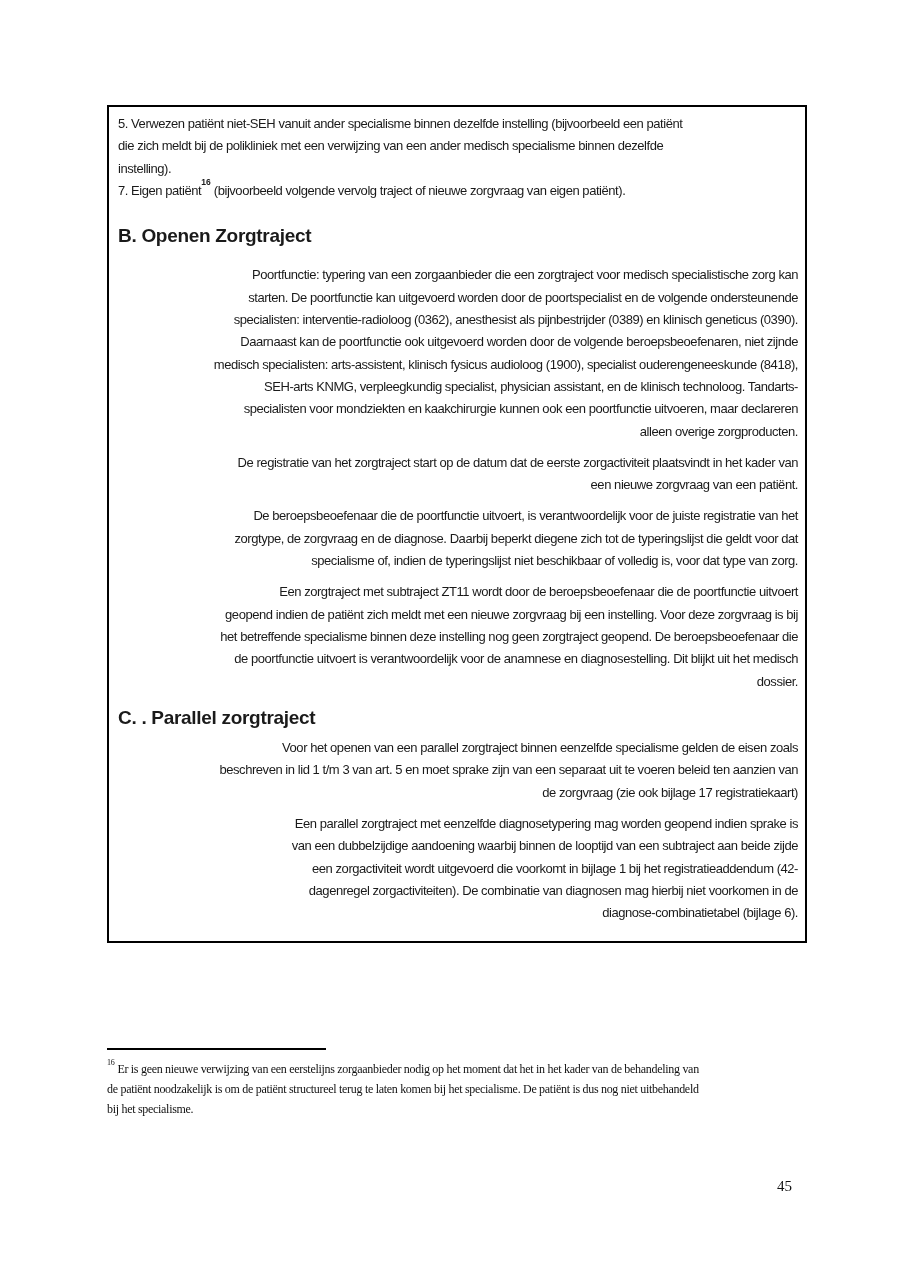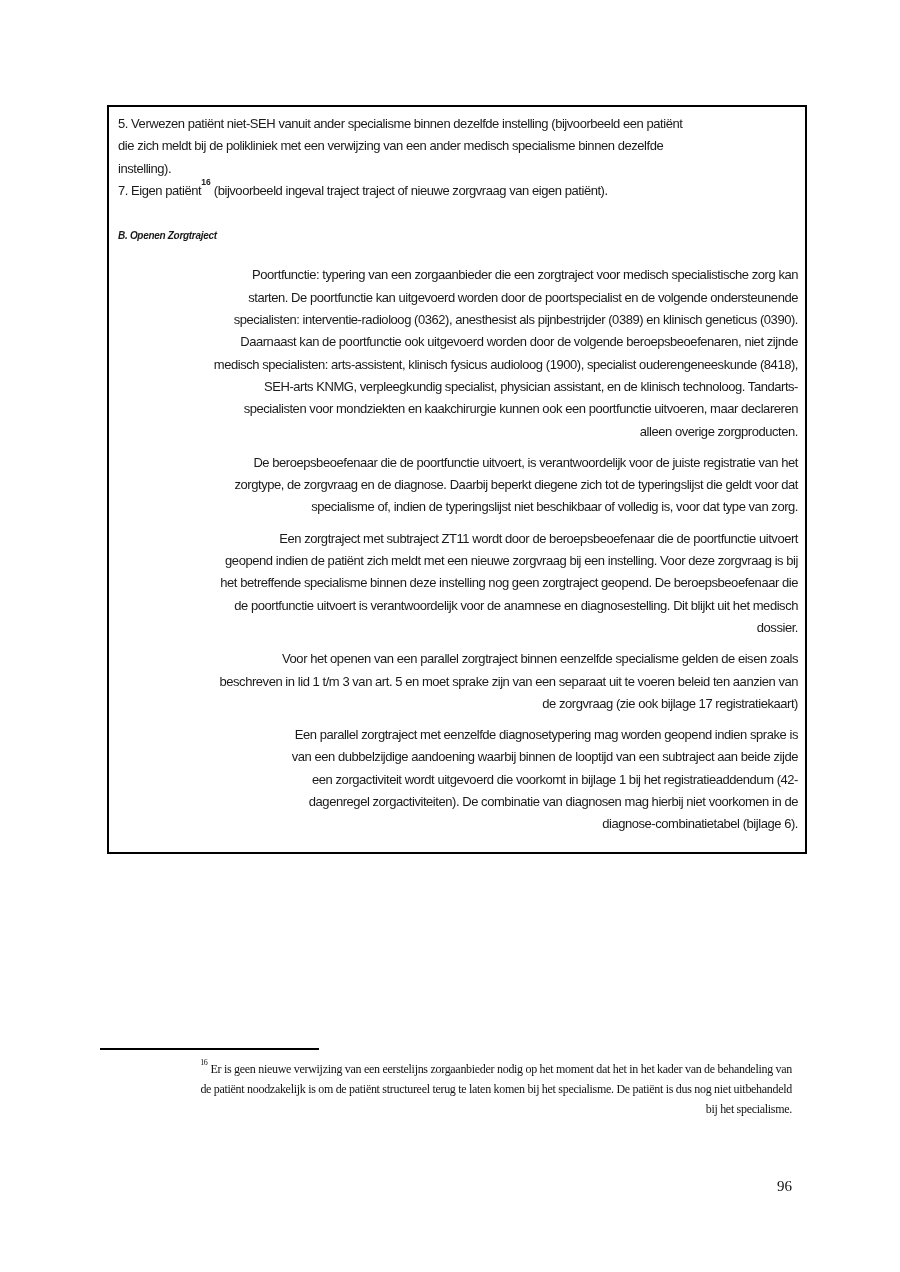--- a/index.html
+++ b/index.html
@@ -3,78 +3,81 @@
 <meta charset="utf-8">
 <style>
   html,body{margin:0;padding:0;background:#ffffff;}
   .page{position:relative;width:900px;height:1272px;background:#ffffff;
         font-family:"Liberation Sans",sans-serif;color:#1a1a1a;overflow:hidden;}
   .content-box{position:absolute;left:107px;top:105px;width:680px;
         border:2px solid #000000;padding:6px 7px 8px 9px;
         font-size:13px;line-height:22.3px;letter-spacing:-0.45px;}
   .pre{white-space:pre-line;}
   .item{margin:0;}
-  .heading{font-style:italic;font-weight:bold;font-size:10px;letter-spacing:-0.3px;}
+  .heading{font-weight:bold;font-size:19px;letter-spacing:-0.3px;}
   .hb{margin:23px 0 17px 0;}
   .hc{margin:14px 0 8px 0;}
   .para{margin:0 0 9px 0;text-align:right;}
   .para.last{margin-bottom:8px;}
   .bsup{font-size:8.5px;font-weight:bold;letter-spacing:0;position:relative;top:-4.5px;line-height:0;}
-  .footnotes{position:absolute;left:100px;top:1048px;width:692px;
+  .footnotes{position:absolute;left:107px;top:1048px;width:692px;
         font-family:"Liberation Serif",serif;font-size:12px;line-height:20px;
-        letter-spacing:-0.3px;color:#111111;text-align:right;}
+        letter-spacing:-0.3px;color:#111111;}
   .fn-rule{width:219px;height:2px;background:#000000;margin:0 0 9px 0;}
   .fn{margin:0 0 9px 0;}
   .fn sup{font-size:8px;position:relative;top:-3.5px;margin-right:3px;line-height:0;}
   .page-number{position:absolute;top:1178px;right:108px;
         font-family:"Liberation Serif",serif;font-size:15px;color:#111111;}
 </style>
 </head>
 <body>
 
 <div class="page">
 
   <div class="content-box">
     <p class="item pre">5. Verwezen patiënt niet-SEH vanuit ander specialisme binnen dezelfde instelling (bijvoorbeeld een patiënt
 die zich meldt bij de polikliniek met een verwijzing van een ander medisch specialisme binnen dezelfde
 instelling).</p>
-    <p class="item"><span class="pre">7. Eigen patiënt</span><sup class="bsup">16</sup><span class="pre"> (bijvoorbeeld ingeval traject traject of nieuwe zorgvraag van eigen patiënt).</span></p>
+    <p class="item"><span class="pre">7. Eigen patiënt</span><sup class="bsup">16</sup><span class="pre"> (bijvoorbeeld volgende vervolg traject of nieuwe zorgvraag van eigen patiënt).</span></p>
 
     <h3 class="heading hb pre">B. Openen Zorgtraject</h3>
 
     <p class="para pre">Poortfunctie: typering van een zorgaanbieder die een zorgtraject voor medisch specialistische zorg kan
 starten. De poortfunctie kan uitgevoerd worden door de poortspecialist en de volgende ondersteunende
 specialisten: interventie-radioloog (0362), anesthesist als pijnbestrijder (0389) en klinisch geneticus (0390).
 Daarnaast kan de poortfunctie ook uitgevoerd worden door de volgende beroepsbeoefenaren, niet zijnde
 medisch specialisten: arts-assistent, klinisch fysicus audioloog (1900), specialist ouderengeneeskunde (8418),
 SEH-arts KNMG, verpleegkundig specialist, physician assistant, en de klinisch technoloog. Tandarts-
 specialisten voor mondziekten en kaakchirurgie kunnen ook een poortfunctie uitvoeren, maar declareren
 alleen overige zorgproducten.</p>
+    <p class="para pre">De registratie van het zorgtraject start op de datum dat de eerste zorgactiviteit plaatsvindt in het kader van
+een nieuwe zorgvraag van een patiënt.</p>
     <p class="para pre">De beroepsbeoefenaar die de poortfunctie uitvoert, is verantwoordelijk voor de juiste registratie van het
 zorgtype, de zorgvraag en de diagnose. Daarbij beperkt diegene zich tot de typeringslijst die geldt voor dat
 specialisme of, indien de typeringslijst niet beschikbaar of volledig is, voor dat type van zorg.</p>
     <p class="para pre">Een zorgtraject met subtraject ZT11 wordt door de beroepsbeoefenaar die de poortfunctie uitvoert
 geopend indien de patiënt zich meldt met een nieuwe zorgvraag bij een instelling. Voor deze zorgvraag is bij
 het betreffende specialisme binnen deze instelling nog geen zorgtraject geopend. De beroepsbeoefenaar die
 de poortfunctie uitvoert is verantwoordelijk voor de anamnese en diagnosestelling. Dit blijkt uit het medisch
 dossier.</p>
 
+    <h3 class="heading hc pre">C. . Parallel zorgtraject</h3>
 
     <p class="para pre">Voor het openen van een parallel zorgtraject binnen eenzelfde specialisme gelden de eisen zoals
 beschreven in lid 1 t/m 3 van art. 5 en moet sprake zijn van een separaat uit te voeren beleid ten aanzien van
 de zorgvraag (zie ook bijlage 17 registratiekaart)</p>
     <p class="para pre last">Een parallel zorgtraject met eenzelfde diagnosetypering mag worden geopend indien sprake is
 van een dubbelzijdige aandoening waarbij binnen de looptijd van een subtraject aan beide zijde
 een zorgactiviteit wordt uitgevoerd die voorkomt in bijlage 1 bij het registratieaddendum (42-
 dagenregel zorgactiviteiten). De combinatie van diagnosen mag hierbij niet voorkomen in de
 diagnose-combinatietabel (bijlage 6).</p>
   </div>
 
   <div class="footnotes">
     <div class="fn-rule"></div>
     <p class="fn"><sup>16</sup><span class="pre">Er is geen nieuwe verwijzing van een eerstelijns zorgaanbieder nodig op het moment dat het in het kader van de behandeling van
 de patiënt noodzakelijk is om de patiënt structureel terug te laten komen bij het specialisme. De patiënt is dus nog niet uitbehandeld
 bij het specialisme.</span></p>
   </div>
 
-  <div class="page-number">96</div>
+  <div class="page-number">45</div>
 
 </div>
 
 </body></html>

